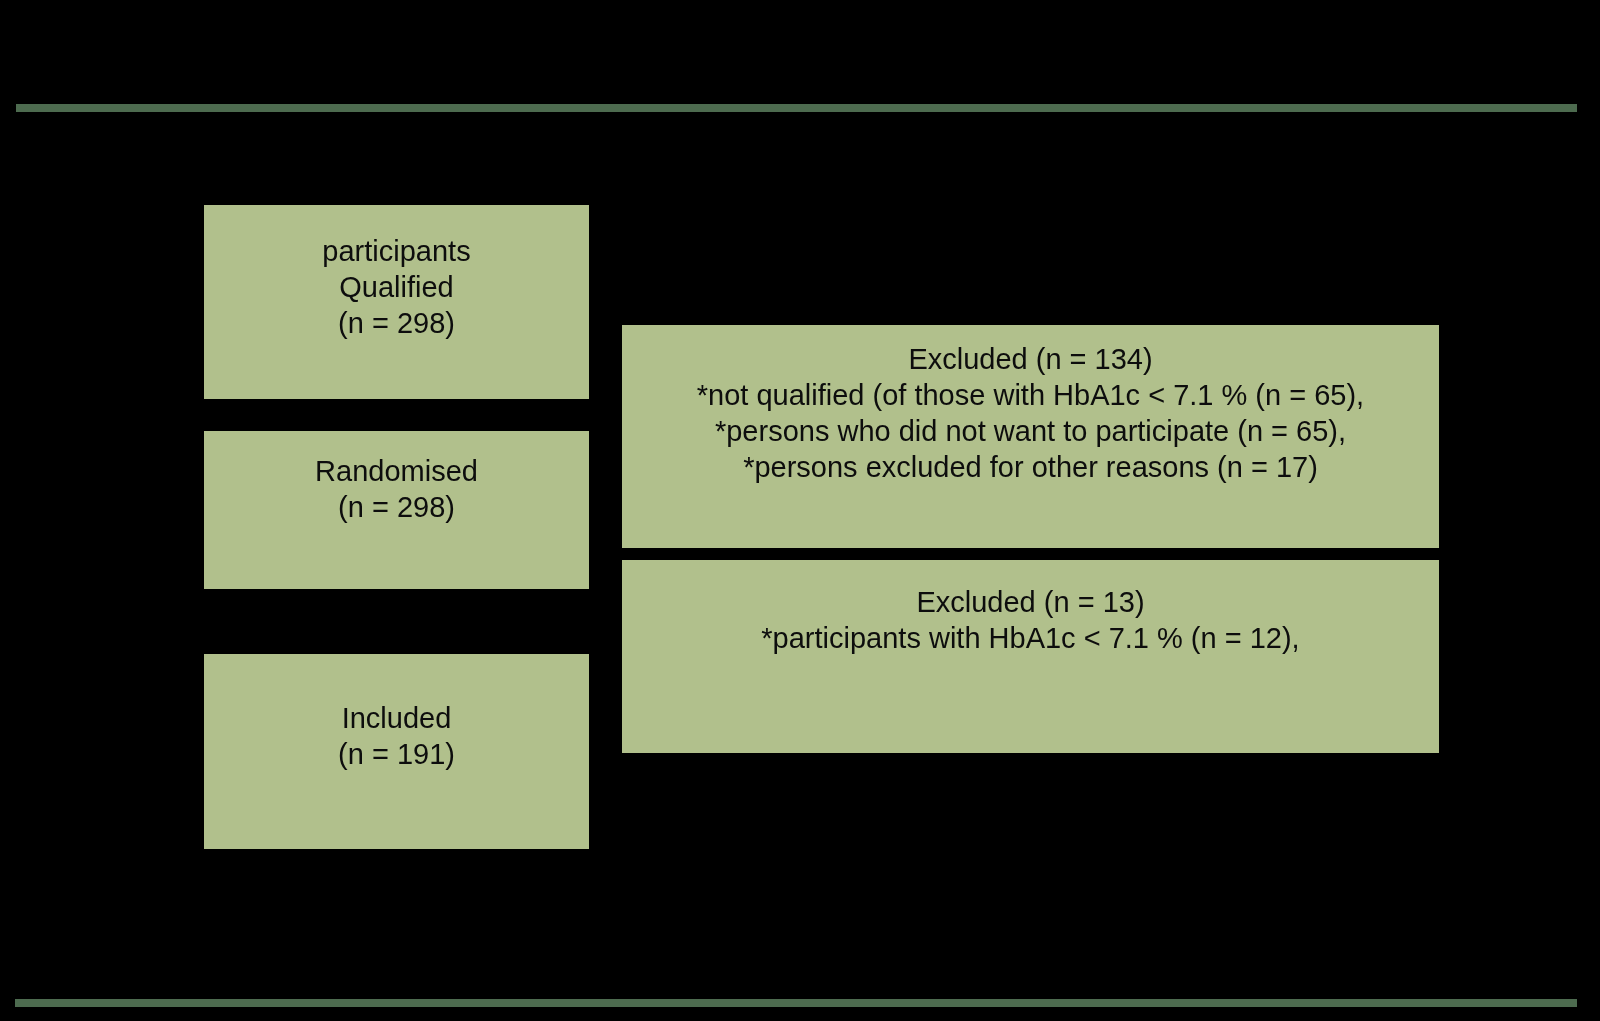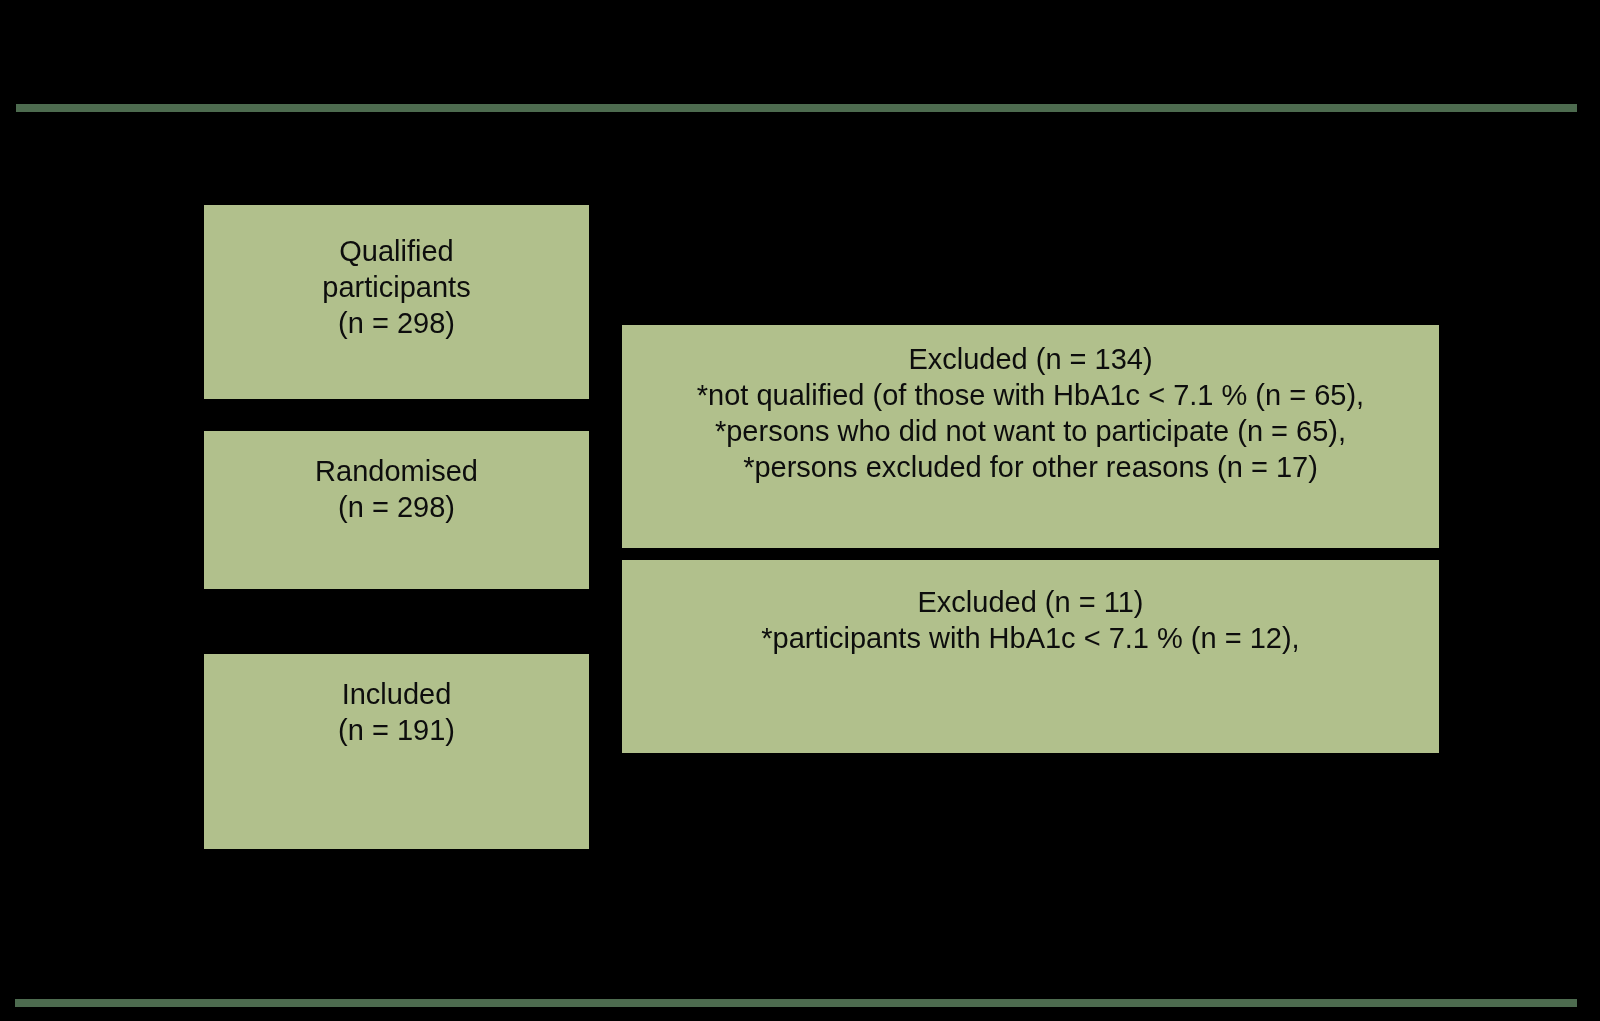--- a/index.html
+++ b/index.html
@@ -42,37 +42,37 @@
   .left-col {
     left: 204px;
     width: 385px;
   }
   .right-col {
     left: 622px;
     width: 817px;
   }
   .box-qualified  { top: 205px; height: 194px; padding-top: 28px; }
   .box-randomised { top: 431px; height: 158px; padding-top: 22px; }
-  .box-included   { top: 654px; height: 195px; padding-top: 22px; }
+  .box-included   { top: 654px; height: 195px; padding-top: 46px; }
   .box-excluded-a { top: 325px; height: 223px; padding-top: 16px; }
   .box-excluded-b { top: 560px; height: 193px; padding-top: 24px; }
   .box-line {
     white-space: nowrap;
   }
 </style>
 </head>
 <body>
 
 <div class="canvas">
 
   <div class="rule rule-top"></div>
 
   <div class="flow-box left-col box-qualified">
+    <div class="box-line">participants</div>
     <div class="box-line">Qualified</div>
-    <div class="box-line">participants</div>
     <div class="box-line">(n = 298)</div>
   </div>
 
   <div class="flow-box left-col box-randomised">
     <div class="box-line">Randomised</div>
     <div class="box-line">(n = 298)</div>
   </div>
 
   <div class="flow-box left-col box-included">
     <div class="box-line">Included</div>
@@ -80,19 +80,19 @@
   </div>
 
   <div class="flow-box right-col box-excluded-a">
     <div class="box-line">Excluded (n = 134)</div>
     <div class="box-line">*not qualified (of those with HbA1c &lt; 7.1 % (n = 65),</div>
     <div class="box-line">*persons who did not want to participate (n = 65),</div>
     <div class="box-line">*persons excluded for other reasons (n = 17)</div>
   </div>
 
   <div class="flow-box right-col box-excluded-b">
-    <div class="box-line">Excluded (n = 11)</div>
+    <div class="box-line">Excluded (n = 13)</div>
     <div class="box-line">*participants with HbA1c &lt; 7.1 % (n = 12),</div>
   </div>
 
   <div class="rule rule-bottom"></div>
 
 </div>
 
 </body></html>

